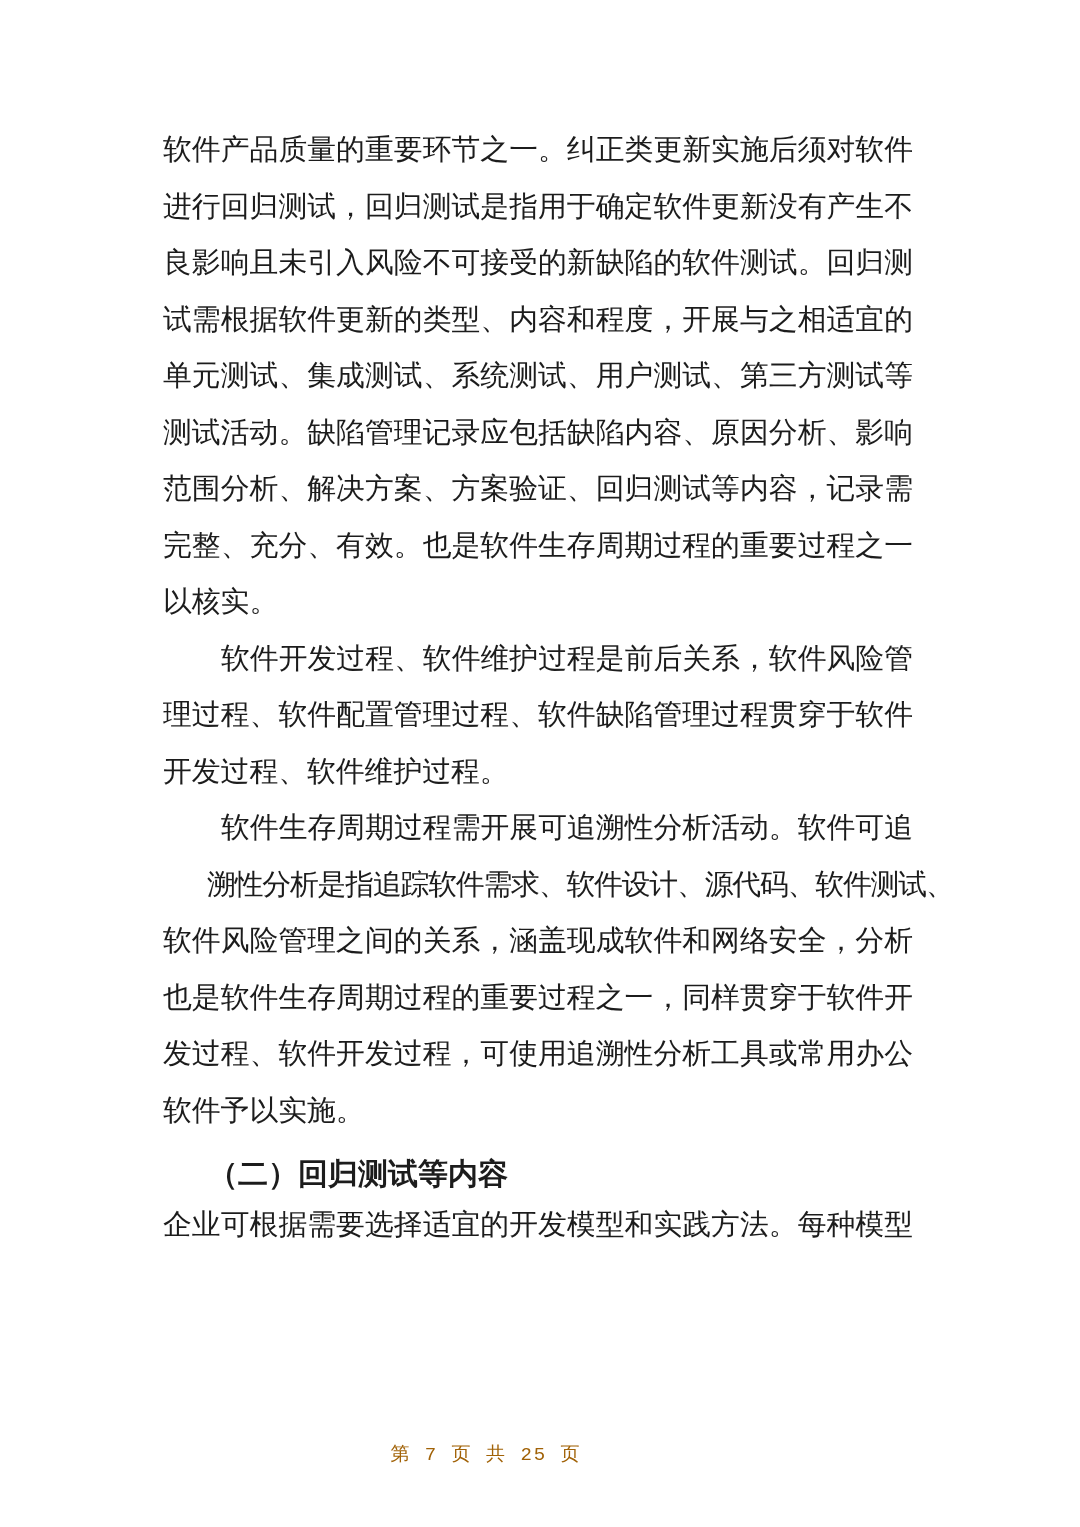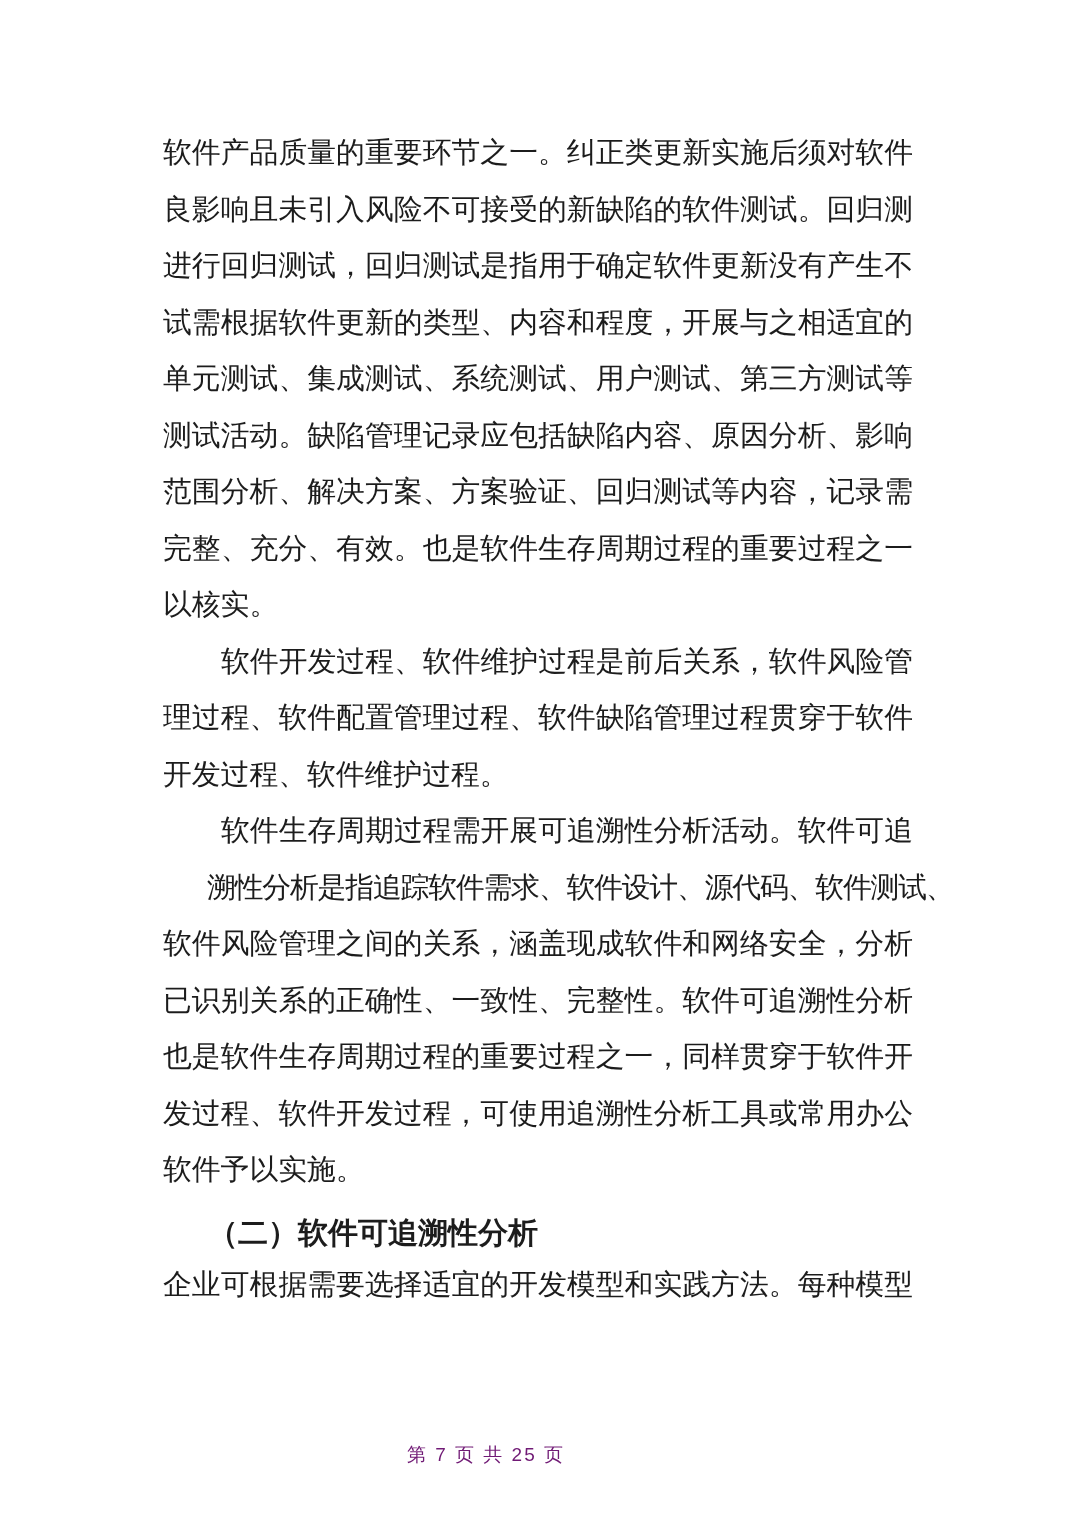--- a/index.html
+++ b/index.html
@@ -6,21 +6,21 @@
     margin: 0;
     padding: 0;
     background: #ffffff;
   }
   .page {
     position: relative;
     width: 972px;
     height: 1527px;
     background: #ffffff;
     overflow: hidden;
-    font-family: Liberation Sans, sans-serif;
+    font-family: Liberation Mono, monospace;
     color: #1c1c1c;
   }
   .content {
     position: absolute;
     left: 163px;
     top: 124px;
     width: 750px;
   }
   .line {
     height: 56.5px;
@@ -55,46 +55,45 @@
   .footer {
     position: absolute;
     left: 0;
     right: 0;
     top: 1440px;
     height: 30px;
     line-height: 30px;
     text-align: center;
     font-size: 19px;
     letter-spacing: 2px;
-    color: #701a75;
+    color: #a16207;
   }
 </style>
 </head>
 <body>
 
 <div class="page">
   <div class="content">
       <div class="line">软件产品质量的重要环节之一。纠正类更新实施后须对软件</div>
+      <div class="line">进行回归测试，回归测试是指用于确定软件更新没有产生不</div>
       <div class="line">良影响且未引入风险不可接受的新缺陷的软件测试。回归测</div>
-      <div class="line">进行回归测试，回归测试是指用于确定软件更新没有产生不</div>
       <div class="line">试需根据软件更新的类型、内容和程度，开展与之相适宜的</div>
       <div class="line">单元测试、集成测试、系统测试、用户测试、第三方测试等</div>
       <div class="line">测试活动。缺陷管理记录应包括缺陷内容、原因分析、影响</div>
       <div class="line">范围分析、解决方案、方案验证、回归测试等内容，记录需</div>
       <div class="line">完整、充分、有效。也是软件生存周期过程的重要过程之一</div>
       <div class="line end">以核实。</div>
       <div class="line indent">软件开发过程、软件维护过程是前后关系，软件风险管</div>
       <div class="line">理过程、软件配置管理过程、软件缺陷管理过程贯穿于软件</div>
       <div class="line end">开发过程、软件维护过程。</div>
       <div class="line indent">软件生存周期过程需开展可追溯性分析活动。软件可追</div>
       <div class="line squeeze">溯性分析是指追踪软件需求、软件设计、源代码、软件测试、</div>
       <div class="line">软件风险管理之间的关系，涵盖现成软件和网络安全，分析</div>
-      <div class="line">已识别关系的正确性、一致性、完整性。软件可追溯性分析</div>
       <div class="line">也是软件生存周期过程的重要过程之一，同样贯穿于软件开</div>
       <div class="line">发过程、软件开发过程，可使用追溯性分析工具或常用办公</div>
       <div class="line end">软件予以实施。</div>
-      <div class="heading">（二）软件可追溯性分析</div>
+      <div class="heading">（二）回归测试等内容</div>
       <div class="line">企业可根据需要选择适宜的开发模型和实践方法。每种模型</div>
     </div>
   <div class="footer">
     <span>第 7 页 共 25 页</span>
   </div>
 </div>
 
 </body></html>

